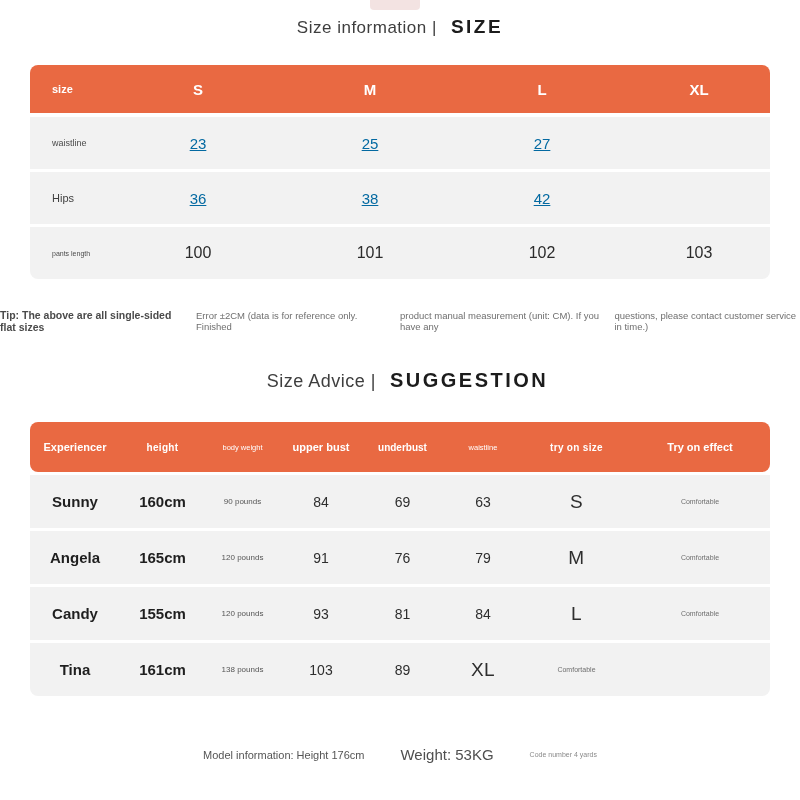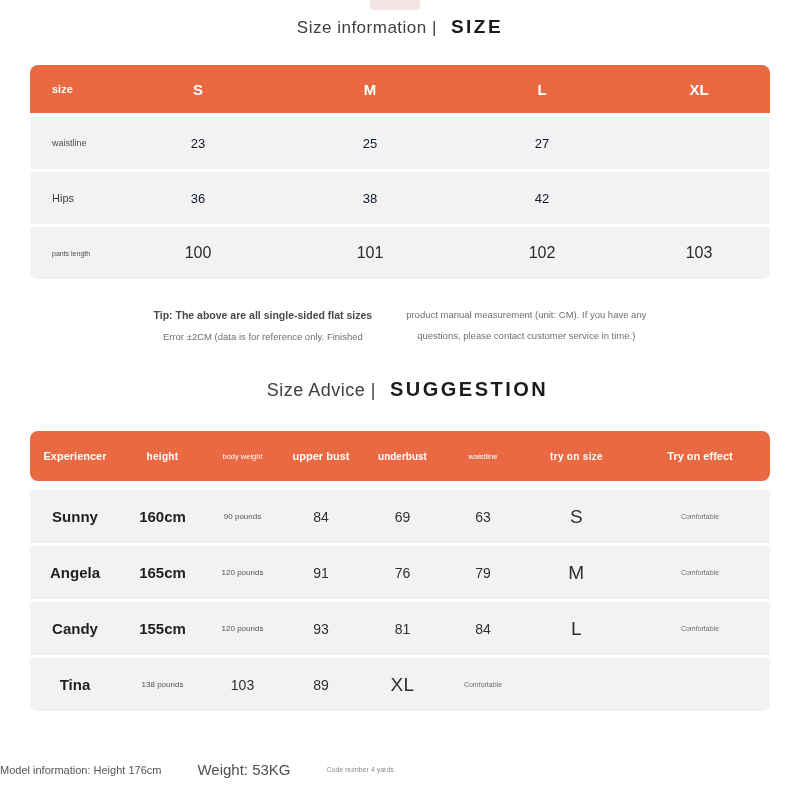--- a/index.html
+++ b/index.html
@@ -18,54 +18,54 @@
   .title2 .t-bold { font-size:20px; }
 
   .tbl { width:740px; margin:0 auto; }
   .tbl1 { margin-top:27px; }
   .tbl2 { margin-top:30px; }
 
   .t1-row { display:grid; grid-template-columns:82px 172px 172px 172px 142px; }
   .t2-row { display:grid; grid-template-columns:90px 85px 75px 82px 81px 80px 107px 140px; }
 
   .thead { background:#E96942; color:#ffffff; border-radius:8px 8px 0 0; height:48px; margin-bottom:4px; }
-  .thead2 { height:50px; margin-bottom:9px;border-radius:8px; }
+  .thead2 { height:50px; margin-bottom:3px;border-radius:8px; }
   .trow { background:#F2F2F2; height:52px; margin-bottom:3px; }
   .trow2 { height:53px; }
   .trow:last-child { border-radius:0 0 8px 8px; margin-bottom:0; }
 
   .cell { display:flex; align-items:center; justify-content:center; text-align:center; }
   .cell-left { justify-content:flex-start; padding-left:22px; text-align:left; }
 
   .h-size { font-size:11px; font-weight:700; }
   .h-letter { font-size:15px; font-weight:700; }
   .h-md { font-size:11px; font-weight:700; }
   .h-lg { font-size:10px; font-weight:700; letter-spacing:0.3px; }
   .h-sm { font-size:7.5px; font-weight:400; }
   .h-ub { font-size:10px; font-weight:700; }
 
   .lbl-waist { font-size:9px; color:#4c4c4c; }
   .lbl-hips { font-size:11px; color:#3f3f3f; }
   .lbl-pants { font-size:7px; color:#4c4c4c; }
-  .num { font-size:13px; color:#0f172a; }
+  .num { font-size:15px; color:#0369a1;text-decoration:underline; }
   .num-lg { font-size:16px; color:#2b2b2b; }
 
   .name { font-size:15px; font-weight:700; color:#1f1f1f; }
   .hgt { font-size:15px; font-weight:700; color:#1f1f1f; }
   .wgt { font-size:8px; color:#555; }
   .measure { font-size:14px; color:#2e2e2e; }
   .try-size { font-size:19px; color:#2e2e2e; letter-spacing:0.5px; }
   .effect { font-size:7px; color:#6e6e6e; }
 
   .tip { margin-top:30px; display:flex; justify-content:center; gap:34px; }
-  .tip-col { display:flex; flex-direction:column; gap:10px; align-items:center; }
+  .tip-col { display:flex; flex-direction:row; gap:10px; align-items:center; }
   .tip-strong { font-size:10.5px; color:#4a4a4a; font-weight:600; }
   .tip-normal { font-size:9.5px; color:#6f6f6f; }
 
-  .footer { margin-top:50px; display:flex; align-items:center; gap:36px; }
+  .footer { margin-top:50px; display:flex; justify-content:center; align-items:center; gap:36px; }
   .f-model { font-size:11px; color:#555; }
   .f-weight { font-size:15px; color:#4f4f4f; }
   .f-code { font-size:7px; color:#8a8a8a; }
 </style>
 </head>
 <body>
 
 <div class="page">
 
   <div class="red-smudge"></div>
@@ -160,20 +160,21 @@
       <div class="cell wgt">120 pounds</div>
       <div class="cell measure">93</div>
       <div class="cell measure">81</div>
       <div class="cell measure">84</div>
       <div class="cell try-size">L</div>
       <div class="cell effect">Comfortable</div>
     </div>
 
     <div class="t2-row trow trow2">
       <div class="cell name">Tina</div>
+      <div class="cell hgt">161cm</div>
       <div class="cell wgt">138 pounds</div>
       <div class="cell measure">103</div>
       <div class="cell measure">89</div>
       <div class="cell try-size">XL</div>
       <div class="cell effect">Comfortable</div>
     </div>
   </div>
 
   <div class="footer">
     <span class="f-model">Model information: Height 176cm</span>

